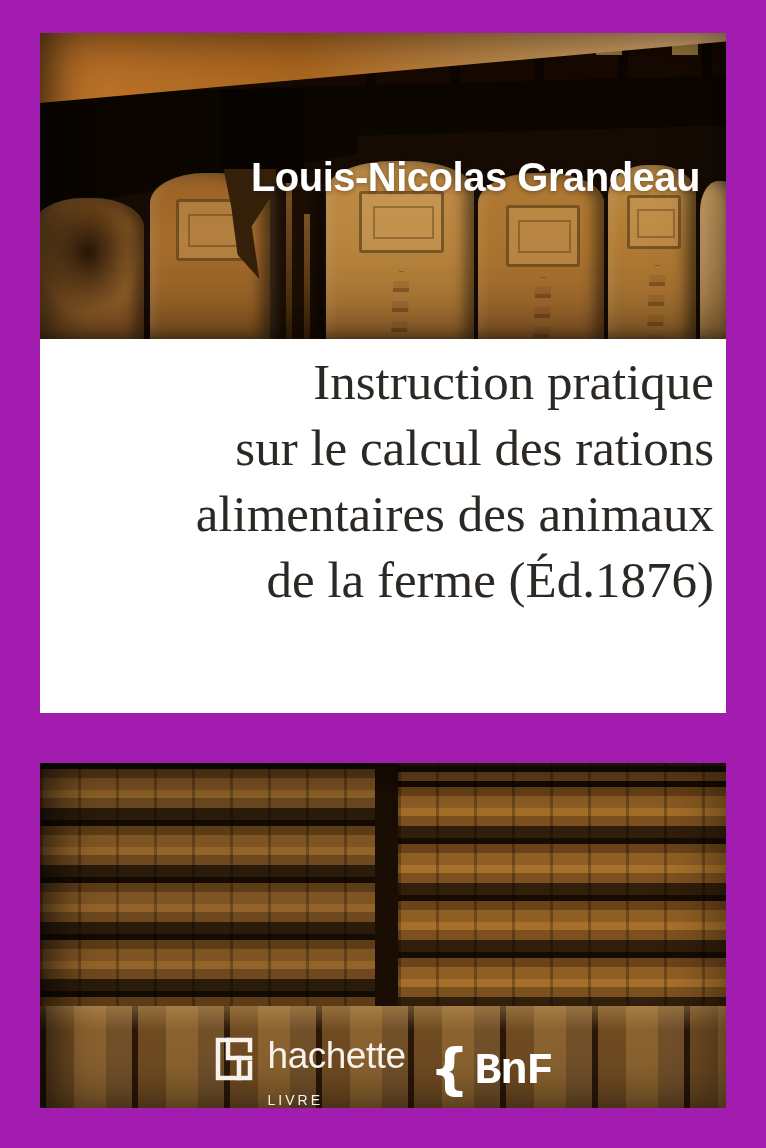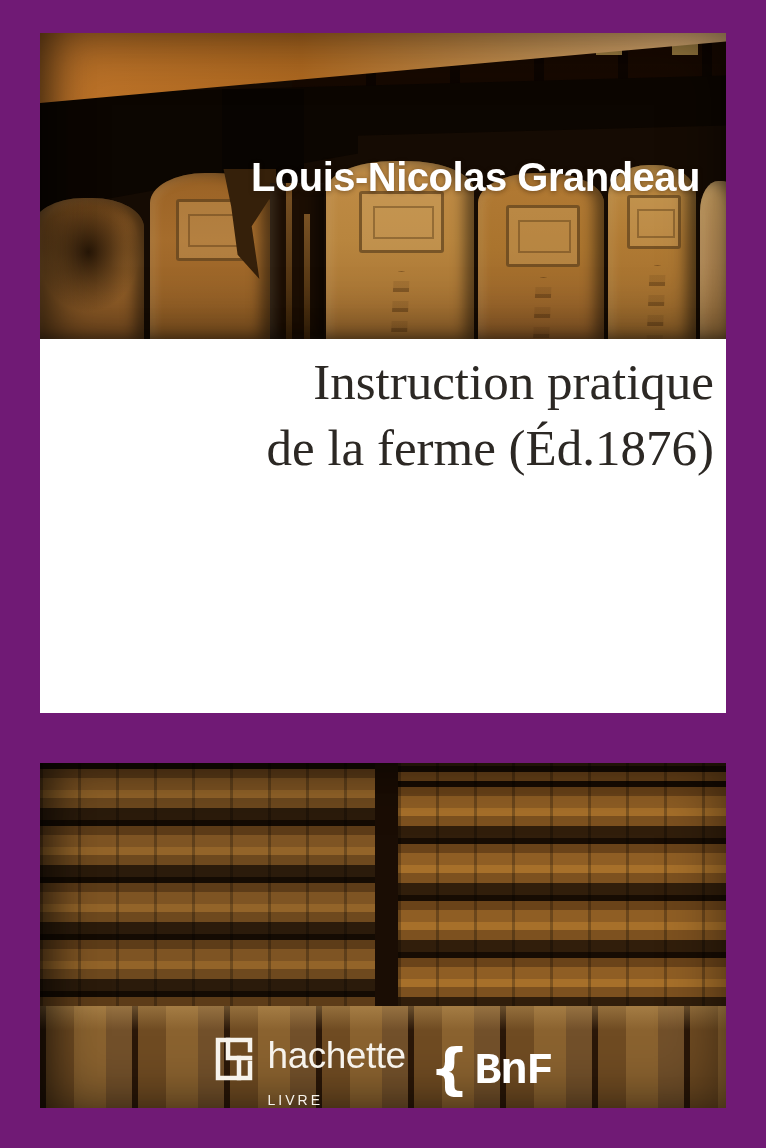--- a/index.html
+++ b/index.html
@@ -1,18 +1,18 @@
 <!DOCTYPE html>
 <html><head>
 <meta charset="utf-8">
 <style>
   html,body{margin:0;padding:0;}
   body{width:766px;height:1148px;overflow:hidden;background:#f6dbaa;}
 
-  .cover{position:relative;width:766px;height:1148px;background:#701a75;overflow:hidden;
+  .cover{position:relative;width:766px;height:1148px;background:#a21caf;overflow:hidden;
          font-family:"Liberation Sans",sans-serif;}
 
   
   .photo-top{position:absolute;left:40px;top:33px;width:686px;height:306px;
              background:#150b03;overflow:hidden;}
   .shelf-board{position:absolute;left:0;top:0;width:100%;height:70px;
              background:linear-gradient(90deg,#c0752a 0%,#ad6820 38%,#c28f50 70%,#ddb079 100%);
              clip-path:polygon(0 0,100% 0,100% 12%,0 100%);}
   .upper-books{position:absolute;left:252px;top:0;width:434px;height:86px;
              background:repeating-linear-gradient(90deg,#4e3110 0 74px,#2a1906 74px 84px),
@@ -126,20 +126,22 @@
     <div class="spine" style="left:660px;width:40px;top:148px;height:158px;background:linear-gradient(180deg,#cfa362,#c3955b 50%,#aa7c42);">
     </div>
 
     <div class="photo-vignette"></div>
     <div class="author-name">Louis-Nicolas Grandeau</div>
   </div>
 
   <div class="title-band">
     <h1 class="book-title" style="margin:0;">
       <span class="title-line">Instruction pratique</span>
+      <span class="title-line">sur le calcul des rations</span>
+      <span class="title-line">alimentaires des animaux</span>
       <span class="title-line">de la ferme (Éd.1876)</span>
     </h1>
   </div>
 
   <div class="photo-bottom">
     <div class="stack stack-left"></div>
     <div class="stack stack-right"></div>
     <div class="bottom-row"></div>
     <div class="photo-vignette"></div>
 

